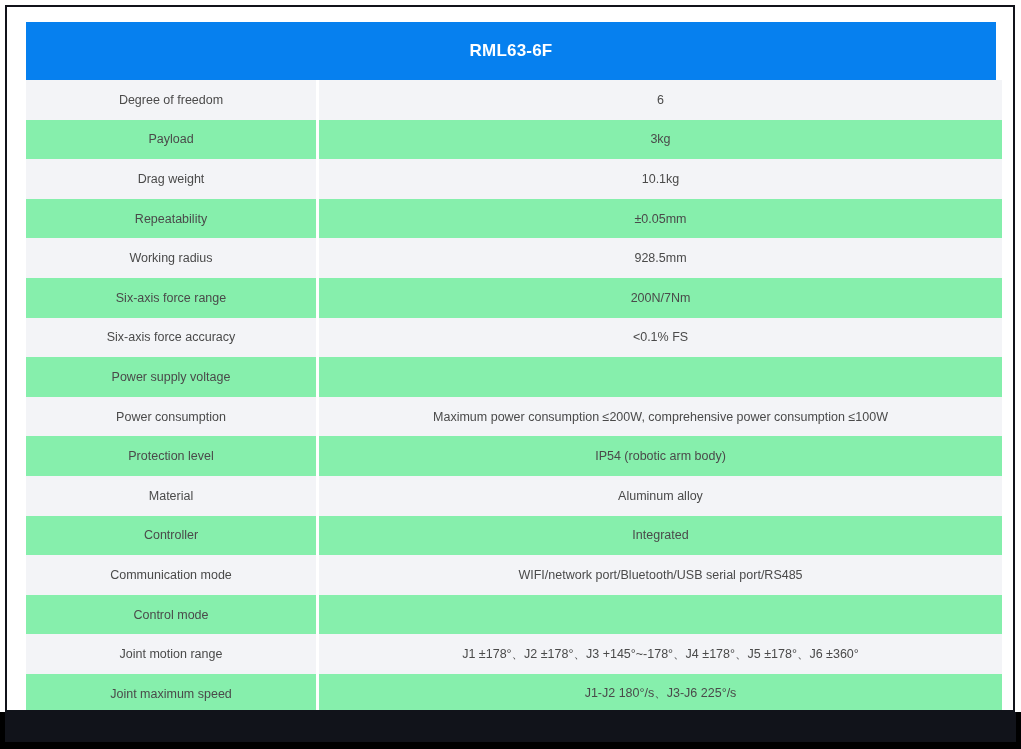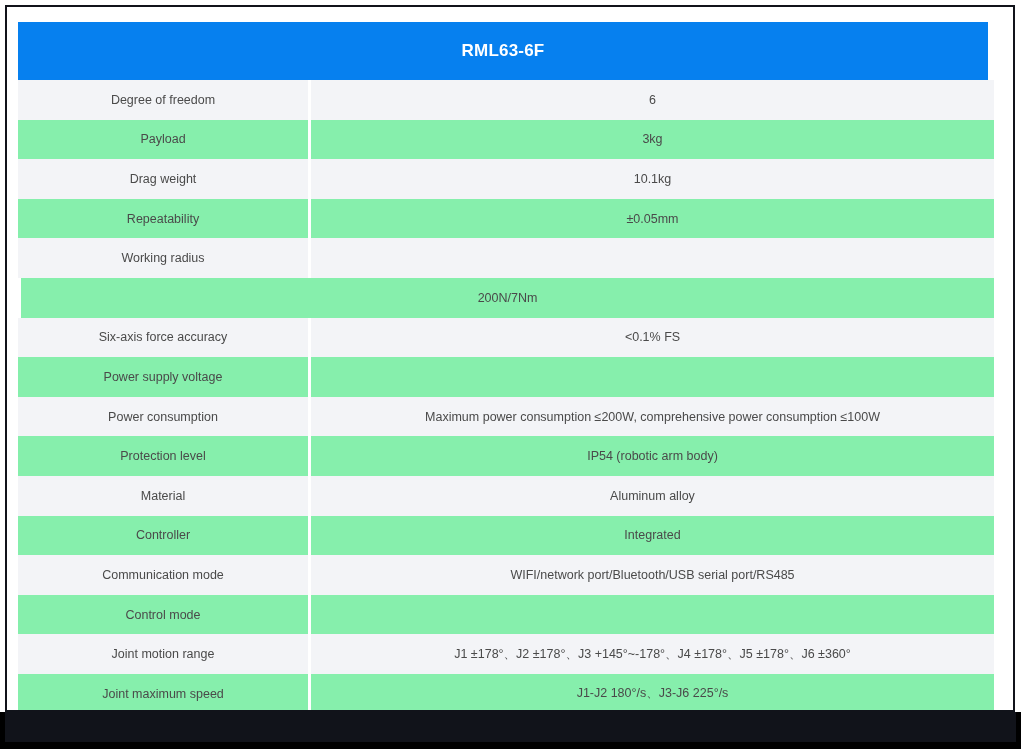--- a/index.html
+++ b/index.html
@@ -52,21 +52,21 @@
     left: 5px;
     top: 0;
     width: 1011px;
     height: 30px;
     background: #11131a;
   }
 
   
   .spec-table {
     position: absolute;
-    left: 11px;
+    left: 19px;
     top: 15px;
     width: 970px;
     background: transparent;
   }
 
   .spec-header {
     height: 58px;
     background: #0680ef;
     display: flex;
     align-items: center;
@@ -152,22 +152,24 @@
             <div class="spec-cell-value">10.1kg</div>
           </div>
           <div class="spec-row even">
             <div class="spec-cell-label">Repeatability</div>
             <div class="spec-gap"></div>
             <div class="spec-cell-value">±0.05mm</div>
           </div>
           <div class="spec-row odd">
             <div class="spec-cell-label">Working radius</div>
             <div class="spec-gap"></div>
-          </div>
-          <div class="spec-row even">
+            <div class="spec-cell-value">928.5mm</div>
+          </div>
+          <div class="spec-row even">
+            <div class="spec-cell-label">Six-axis force range</div>
             <div class="spec-gap"></div>
             <div class="spec-cell-value">200N/7Nm</div>
           </div>
           <div class="spec-row odd">
             <div class="spec-cell-label">Six-axis force accuracy</div>
             <div class="spec-gap"></div>
             <div class="spec-cell-value">&lt;0.1% FS</div>
           </div>
           <div class="spec-row even">
             <div class="spec-cell-label">Power supply voltage</div>

